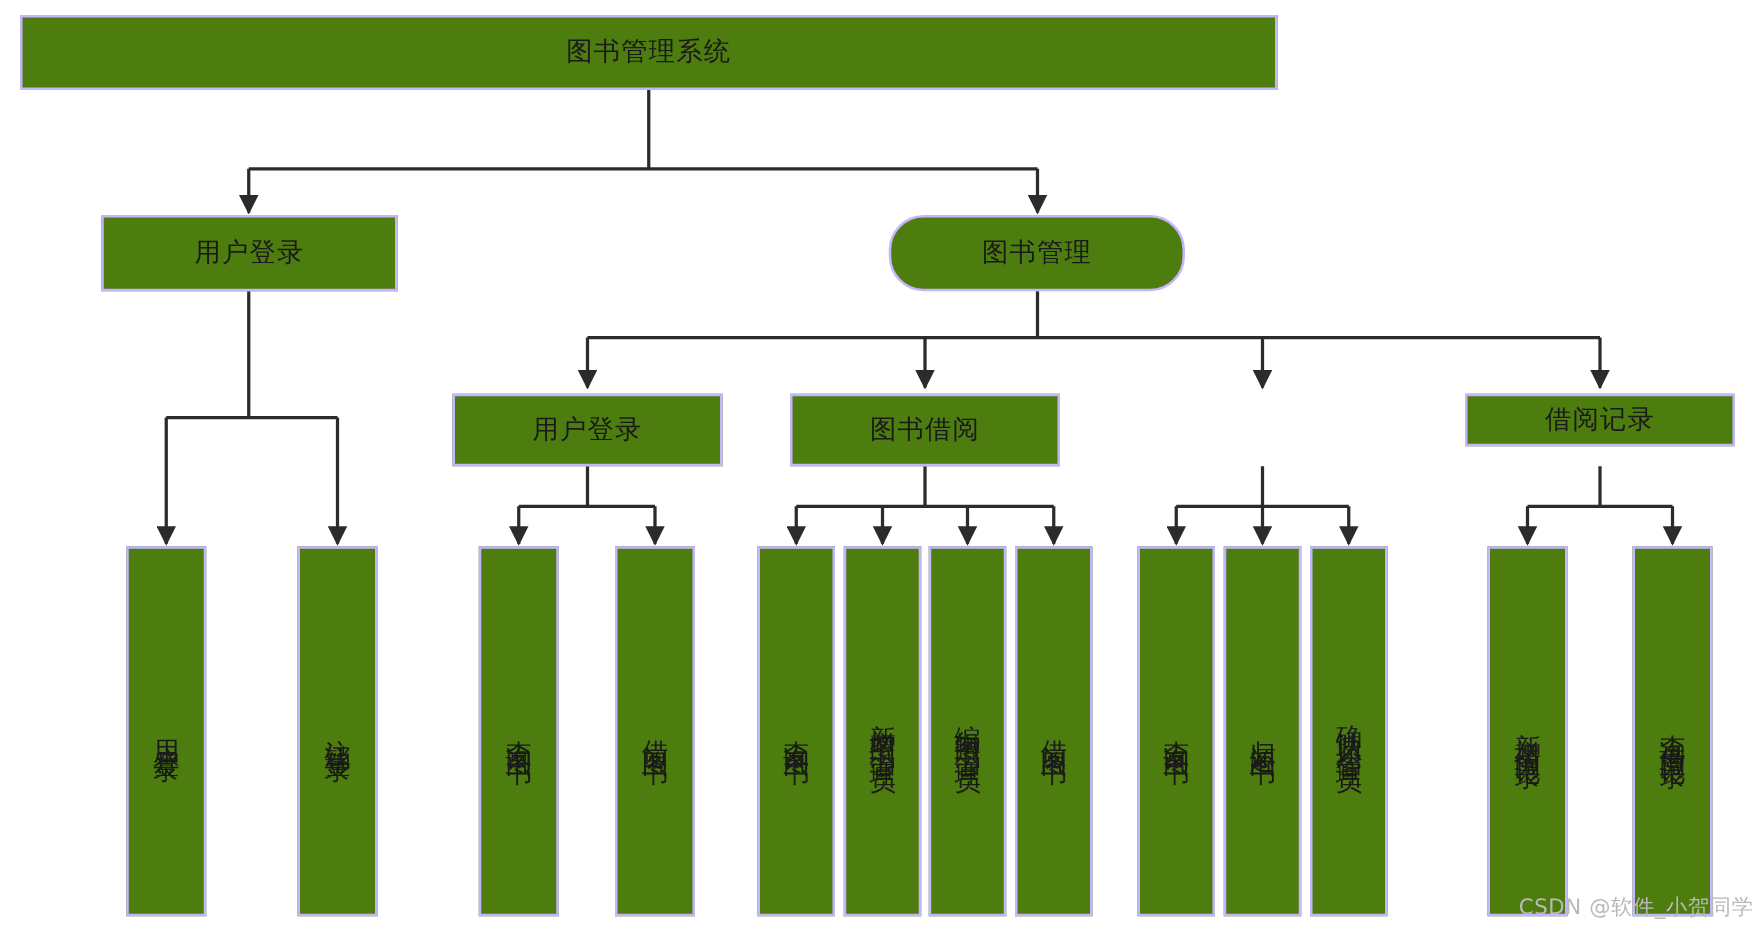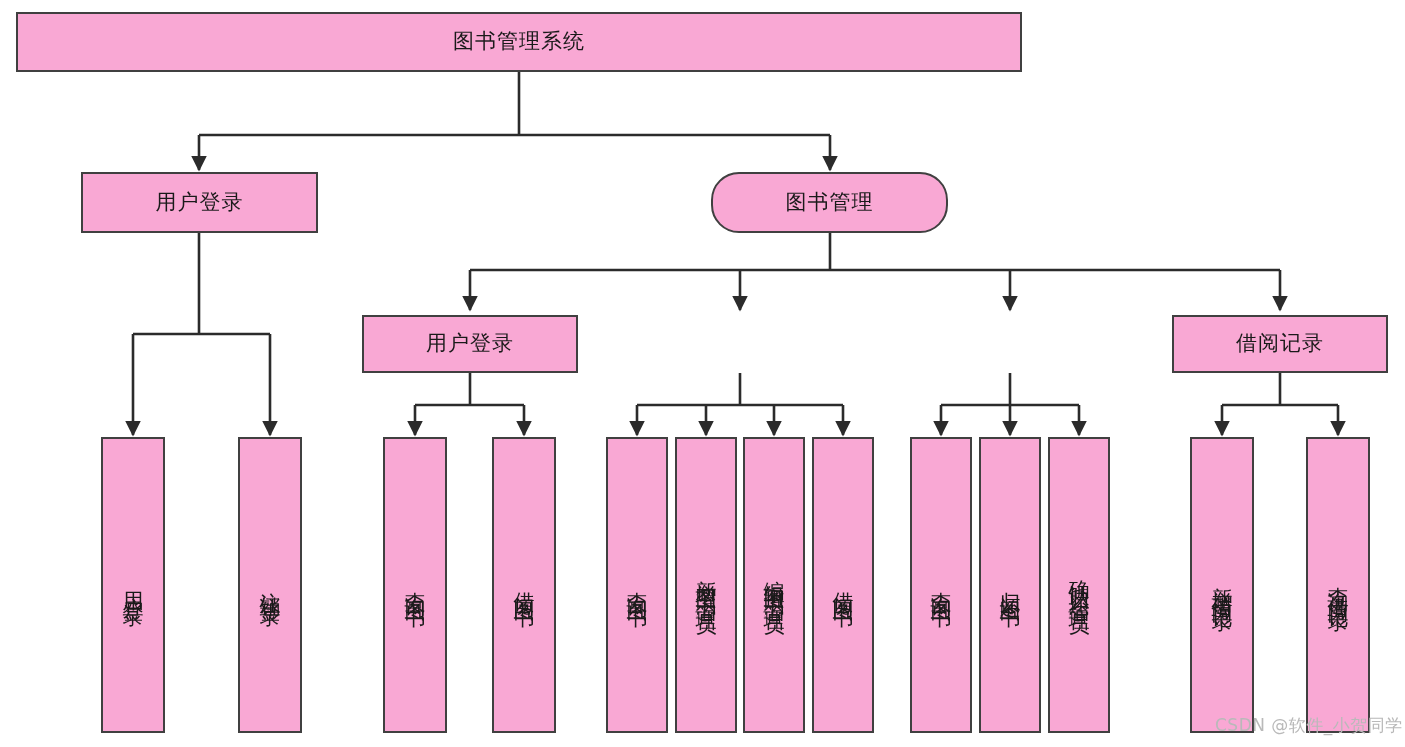--- a/index.html
+++ b/index.html
@@ -20,22 +20,22 @@
   svg#wires {
     position: absolute;
     left: 0;
     top: 0;
     width: 1405px;
     height: 747px;
   }
   .node {
     position: absolute;
     box-sizing: border-box;
-    border: 2px solid #404040;
-    background: #f9a8d4;
+    border: 2px solid #c4b5fd;
+    background: #4d7c0f;
     display: flex;
     align-items: center;
     justify-content: center;
     color: #1a1a1a;
   }
   .node.horiz .node-label {
     font-size: 21px;
     line-height: 1.2;
     letter-spacing: 1px;
     white-space: nowrap;
@@ -124,21 +124,24 @@
   <div class="node horiz" style="left:81px; top:172px; width:237px; height:61px;">
     <span class="node-label">用户登录</span>
   </div>
   <div class="node horiz" style="left:711px; top:172px; width:237px; height:61px;border-radius:28px;">
     <span class="node-label">图书管理</span>
   </div>
 
   <div class="node horiz" style="left:362px; top:315px; width:216px; height:58px;">
     <span class="node-label">用户登录</span>
   </div>
-  <div class="node horiz" style="left:1172px; top:315px; width:216px; height:58px;text-align:center;">
+  <div class="node horiz" style="left:632px; top:315px; width:216px; height:58px;">
+    <span class="node-label">图书借阅</span>
+  </div>
+  <div class="node horiz" style="left:1172px; top:315px; width:216px; height:42px;text-align:center;">
     <span class="node-label">借阅记录</span>
   </div>
 
   <div class="node vert" style="left:101px; top:437px; width:64px; height:296px;">
     <span class="node-label">用户登录</span>
   </div>
   <div class="node vert" style="left:238px; top:437px; width:64px; height:296px;">
     <span class="node-label">注销登录</span>
   </div>
 

